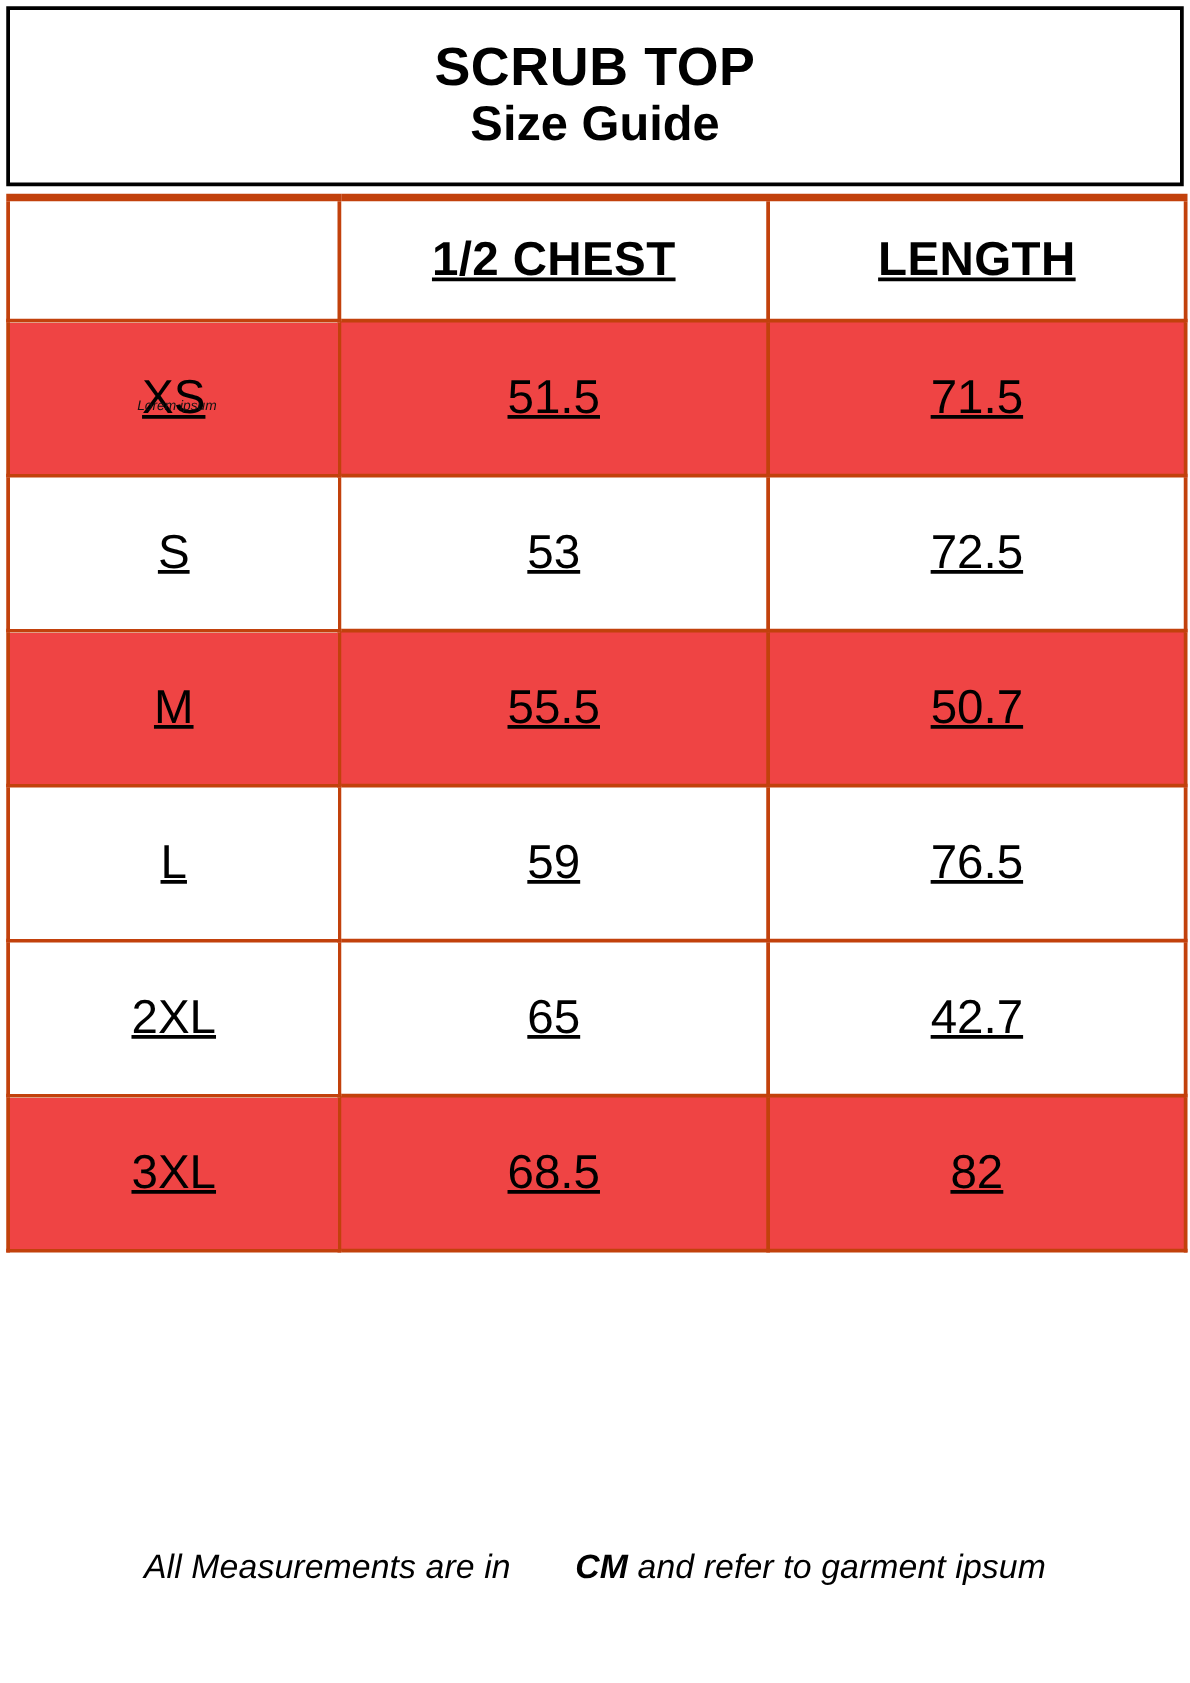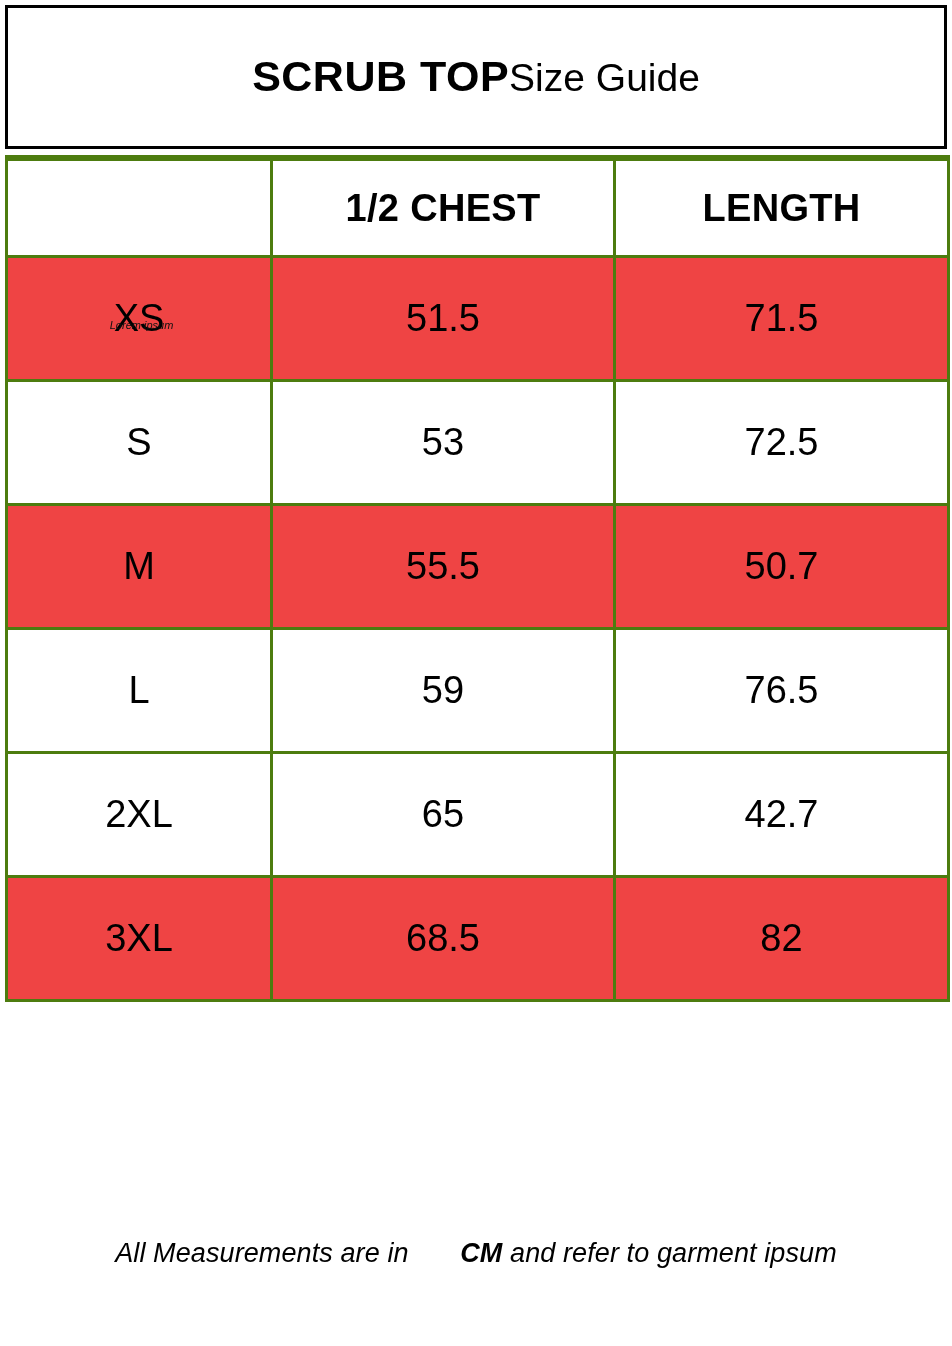--- a/index.html
+++ b/index.html
@@ -24,33 +24,33 @@
   
   .title-box {
     position: absolute;
     left: 5px;
     top: 5px;
     width: 942px;
     height: 144px;
     box-sizing: border-box;
     border: 3px solid #000;
     display: flex;
-    flex-direction: row;
+    flex-direction: column;
     align-items: center;
     justify-content: center;
   }
   .title-main {
     font-size: 43px;
     font-weight: bold;
     letter-spacing: 0.5px;
     line-height: 1.05;
   }
   .title-sub {
     font-size: 39px;
-    font-weight: 400;
+    font-weight: 700;
     line-height: 1.1;
     margin-top: 2px;
   }
 
   
   .table-wrap {
     position: absolute;
     left: 5px;
     top: 155px;
     width: 942px;
@@ -59,24 +59,25 @@
     border-collapse: collapse;
     width: 942px;
     table-layout: fixed;
   }
   table.size-table col.c-size   { width: 265px; }
   table.size-table col.c-chest  { width: 343px; }
   table.size-table col.c-length { width: 334px; }
 
   table.size-table th,
   table.size-table td {
-    border: 3px solid #4d7c0f;
+    border: 3px solid #c2410c;
     text-align: center;
     vertical-align: middle;
     padding: 0;
+    text-decoration: underline;
   }
   table.size-table thead th {
     height: 94px;
     font-size: 38px;
     font-weight: bold;
     letter-spacing: 0.3px;
     border-top-width: 6px;
   }
   table.size-table thead th.blank-head {
     font-size: 0;

